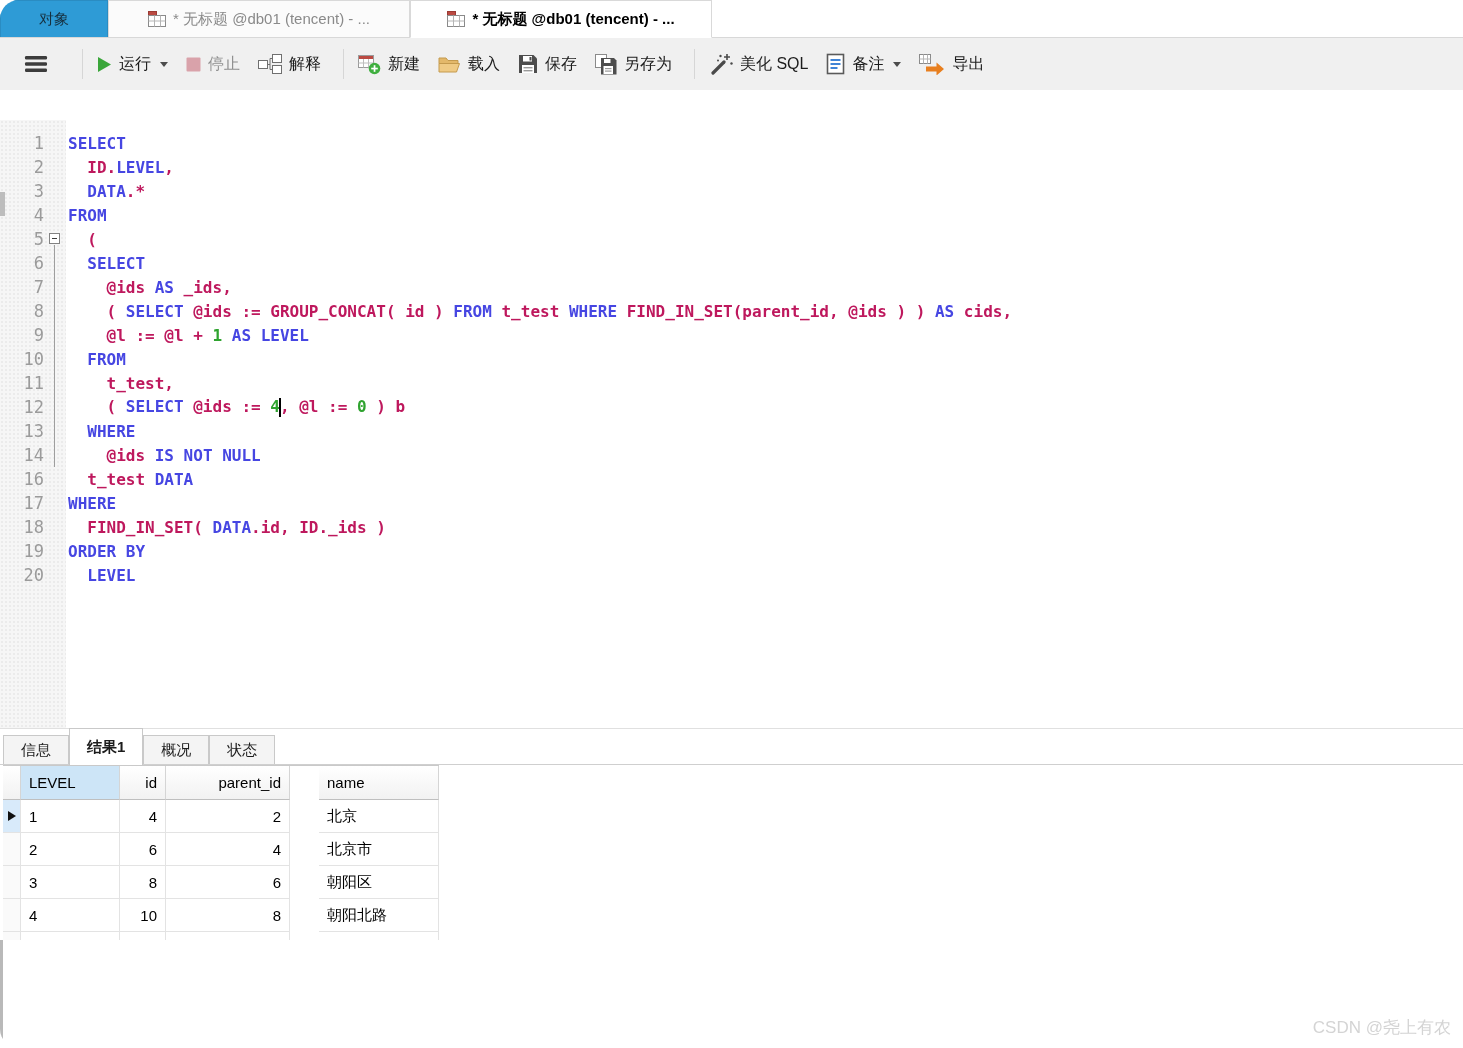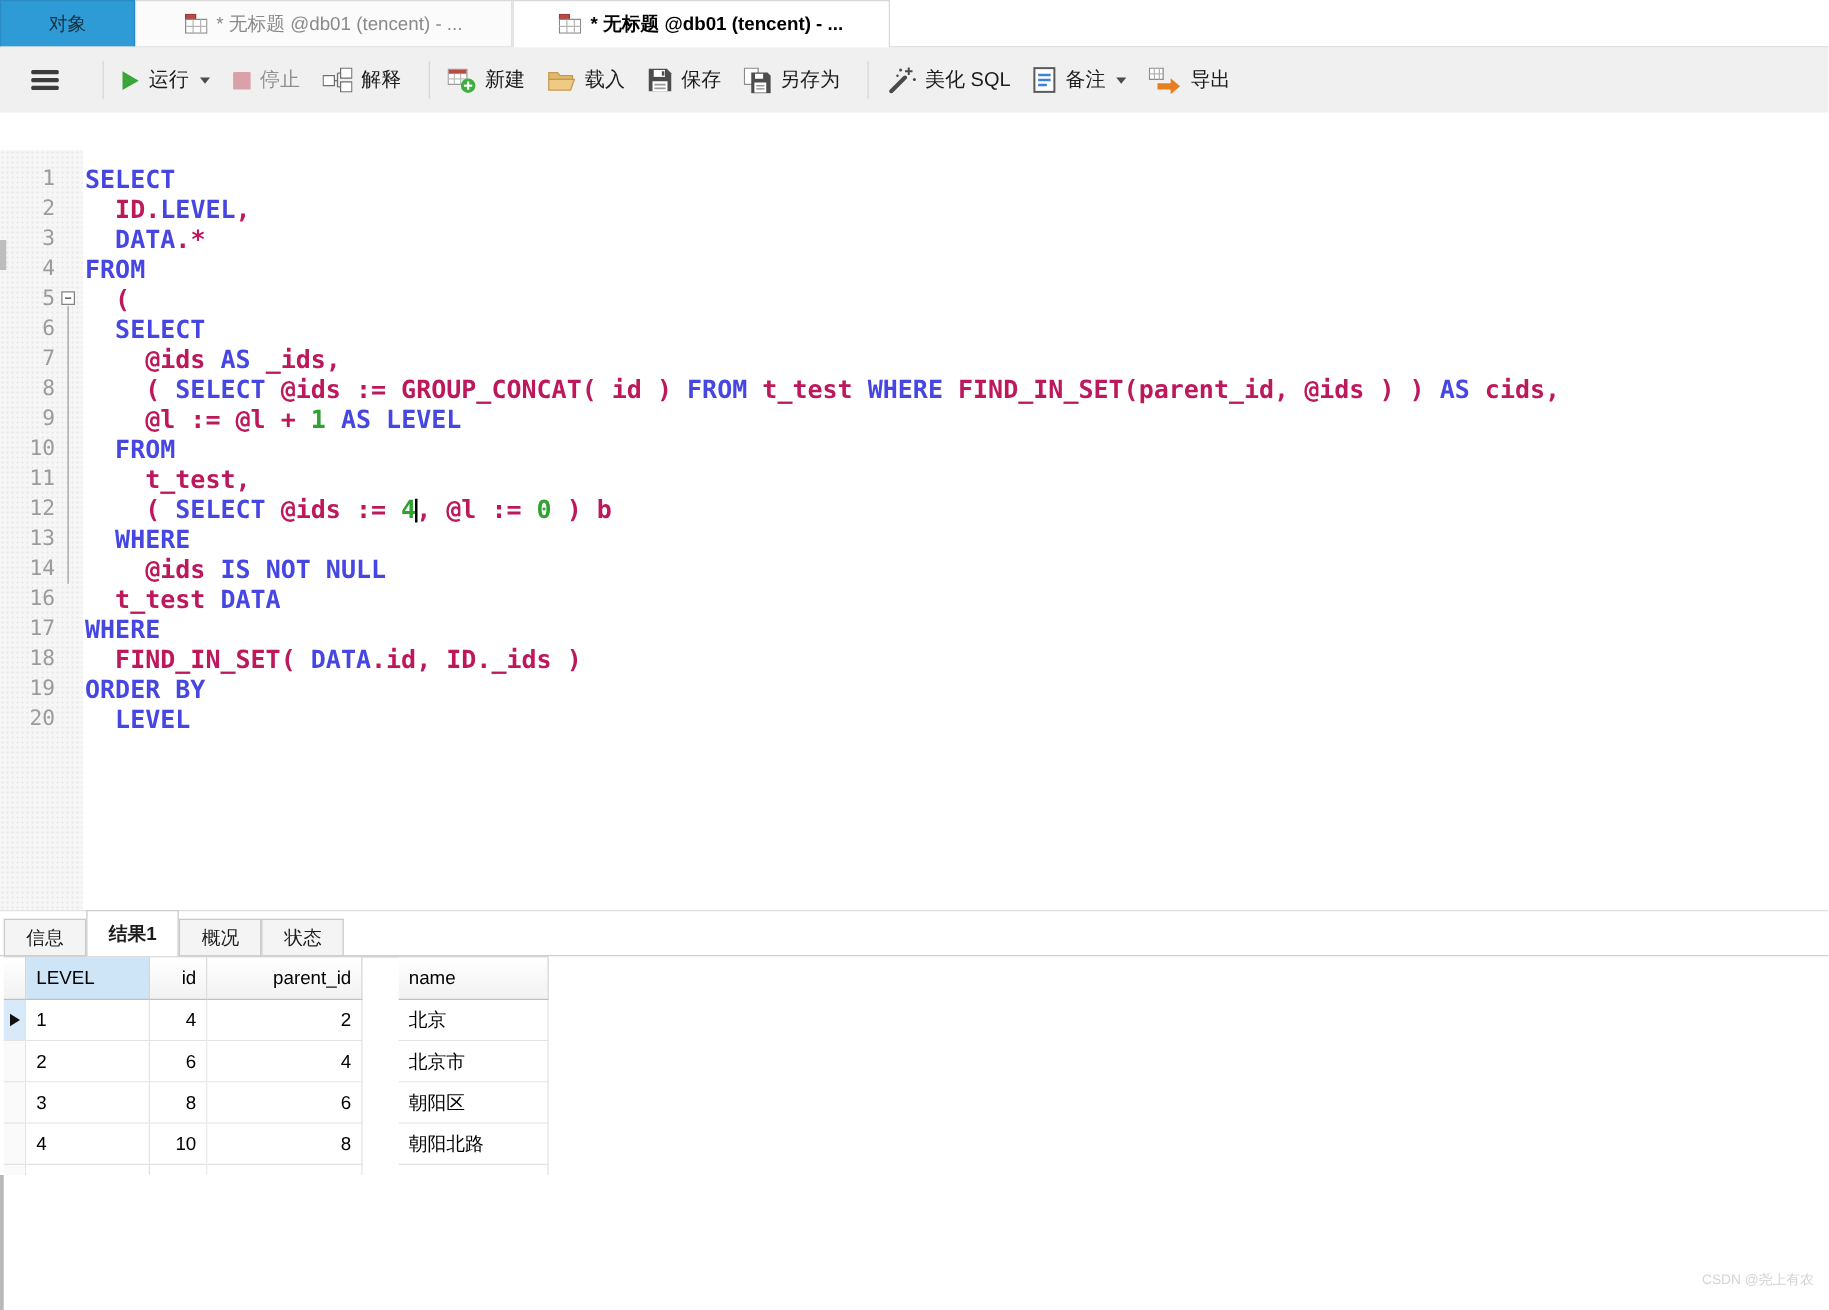--- a/index.html
+++ b/index.html
@@ -1,18 +1,18 @@
 <!DOCTYPE html>
 <html><head>
 <meta charset="utf-8">
 <style>
   * { margin:0; padding:0; box-sizing:border-box; }
   html,body { background:#fff; }
   body { font-family:"Liberation Sans", sans-serif; }
-  .screen { position:relative; width:1463px; height:1048px; background:#ffffff; overflow:hidden; }
+  .screen { position:relative; width:1463px; height:1048px; background:#ffffff; overflow:hidden;border-radius:19px; }
 
   
   .tabbar { position:absolute; top:0; left:0; width:100%; height:38px; background:#ffffff; border-bottom:1px solid #d8d8d8; display:flex; align-items:stretch; }
   .wtab { display:flex; align-items:center; justify-content:center; gap:7px; font-size:15px; border:1px solid #d9d9d9; border-bottom:none; background:#fbfbfb; color:#8a8a8a; cursor:pointer; }
   .wtab.objects { width:108px; background:#2e9bd6; border-color:#2a8cc2; color:#16303f; font-size:15px; }
   .wtab.q1 { width:302px; }
   .wtab.q2 { width:302px; background:#ffffff; color:#000; font-weight:bold; border-bottom:1px solid #fff; margin-bottom:-1px; }
   .wtab .tab-label { white-space:nowrap; overflow:hidden; }
 
   
@@ -36,21 +36,21 @@
   .code-lines { position:absolute; left:0; top:11px; width:100%; }
   .cl { display:flex; height:24px; align-items:center; }
   .ln { width:44px; text-align:right; font-family:"DejaVu Sans Mono", monospace; font-size:17px; color:#9b9b9b; flex:0 0 auto; }
   .fold { width:22px; height:24px; flex:0 0 auto; position:relative; }
   .fold.mid::before { content:""; position:absolute; left:10px; top:0; bottom:0; width:1px; background:#9e9e9e; }
   .fold.start::after { content:""; position:absolute; left:10px; top:18px; bottom:0; width:1px; background:#9e9e9e; }
   .fold.end::before { content:""; position:absolute; left:10px; top:0; height:12px; width:1px; background:#9e9e9e; }
   .fold.end::after { content:""; position:absolute; left:10px; top:12px; width:7px; height:1px; background:#9e9e9e; }
   .foldbox { position:absolute; left:5px; top:6px; width:11px; height:11px; border:1px solid #828282; background:#fff; }
   .foldbox::after { content:""; position:absolute; left:2px; top:4px; width:5px; height:1px; background:#3c3c3c; }
-  .ct { font-family:"DejaVu Sans Mono", monospace; font-size:20px; font-weight:bold; white-space:pre; margin-left:2px; }
+  .ct { font-family:"DejaVu Sans Mono", monospace; font-size:16px; font-weight:bold; white-space:pre; margin-left:2px; }
   .tok-k { color:#4646e2; }
   .tok-p { color:#be185d; }
   .tok-n { color:#2fa32f; }
   .caret-bar { display:inline-block; width:2px; height:19px; background:#000; vertical-align:middle; margin:0 -1px; }
 
   
   .resulttabs { position:absolute; top:728px; left:0; width:100%; height:37px; background:#ffffff; border-top:1px solid #e0e0e0; border-bottom:1px solid #cfcfcf; display:flex; align-items:flex-end; padding-left:3px; }
   .rtab { height:29px; padding:0 17px; display:flex; align-items:center; font-size:15px; color:#1c1c1c; background:#f4f4f4; border:1px solid #c9c9c9; border-bottom:none; cursor:pointer; }
   .rtab.active { height:37px; background:#ffffff; margin-bottom:-1px; z-index:2; font-weight:bold; }
 
@@ -66,21 +66,21 @@
   .c-1 { width:46px; justify-content:flex-end; }
   .c-2 { width:124px; justify-content:flex-end; }
   .c-3 { width:120px;margin-left:29px; }
   .grow.current .c-rh { background:#d8eafa; }
   .row-pointer { width:0; height:0; border-top:5px solid transparent; border-bottom:5px solid transparent; border-left:8px solid #111; }
   .partial .gcell { height:8px; border-bottom:none; }
 
   .bottom-left-bar { position:absolute; left:0; top:940px; width:3px; height:108px; background:#b9b9b9; }
 
   
-  .watermark { position:absolute; right:12px; top:1016px; font-size:11px; color:#d4d4d4; }
+  .watermark { position:absolute; right:12px; top:1016px; font-size:17px; color:#d4d4d4; }
 
   
   .icn { display:inline-block; flex:0 0 auto; }
 </style>
 </head>
 <body>
 
 <div class="screen">
 
   <div class="tabbar">

